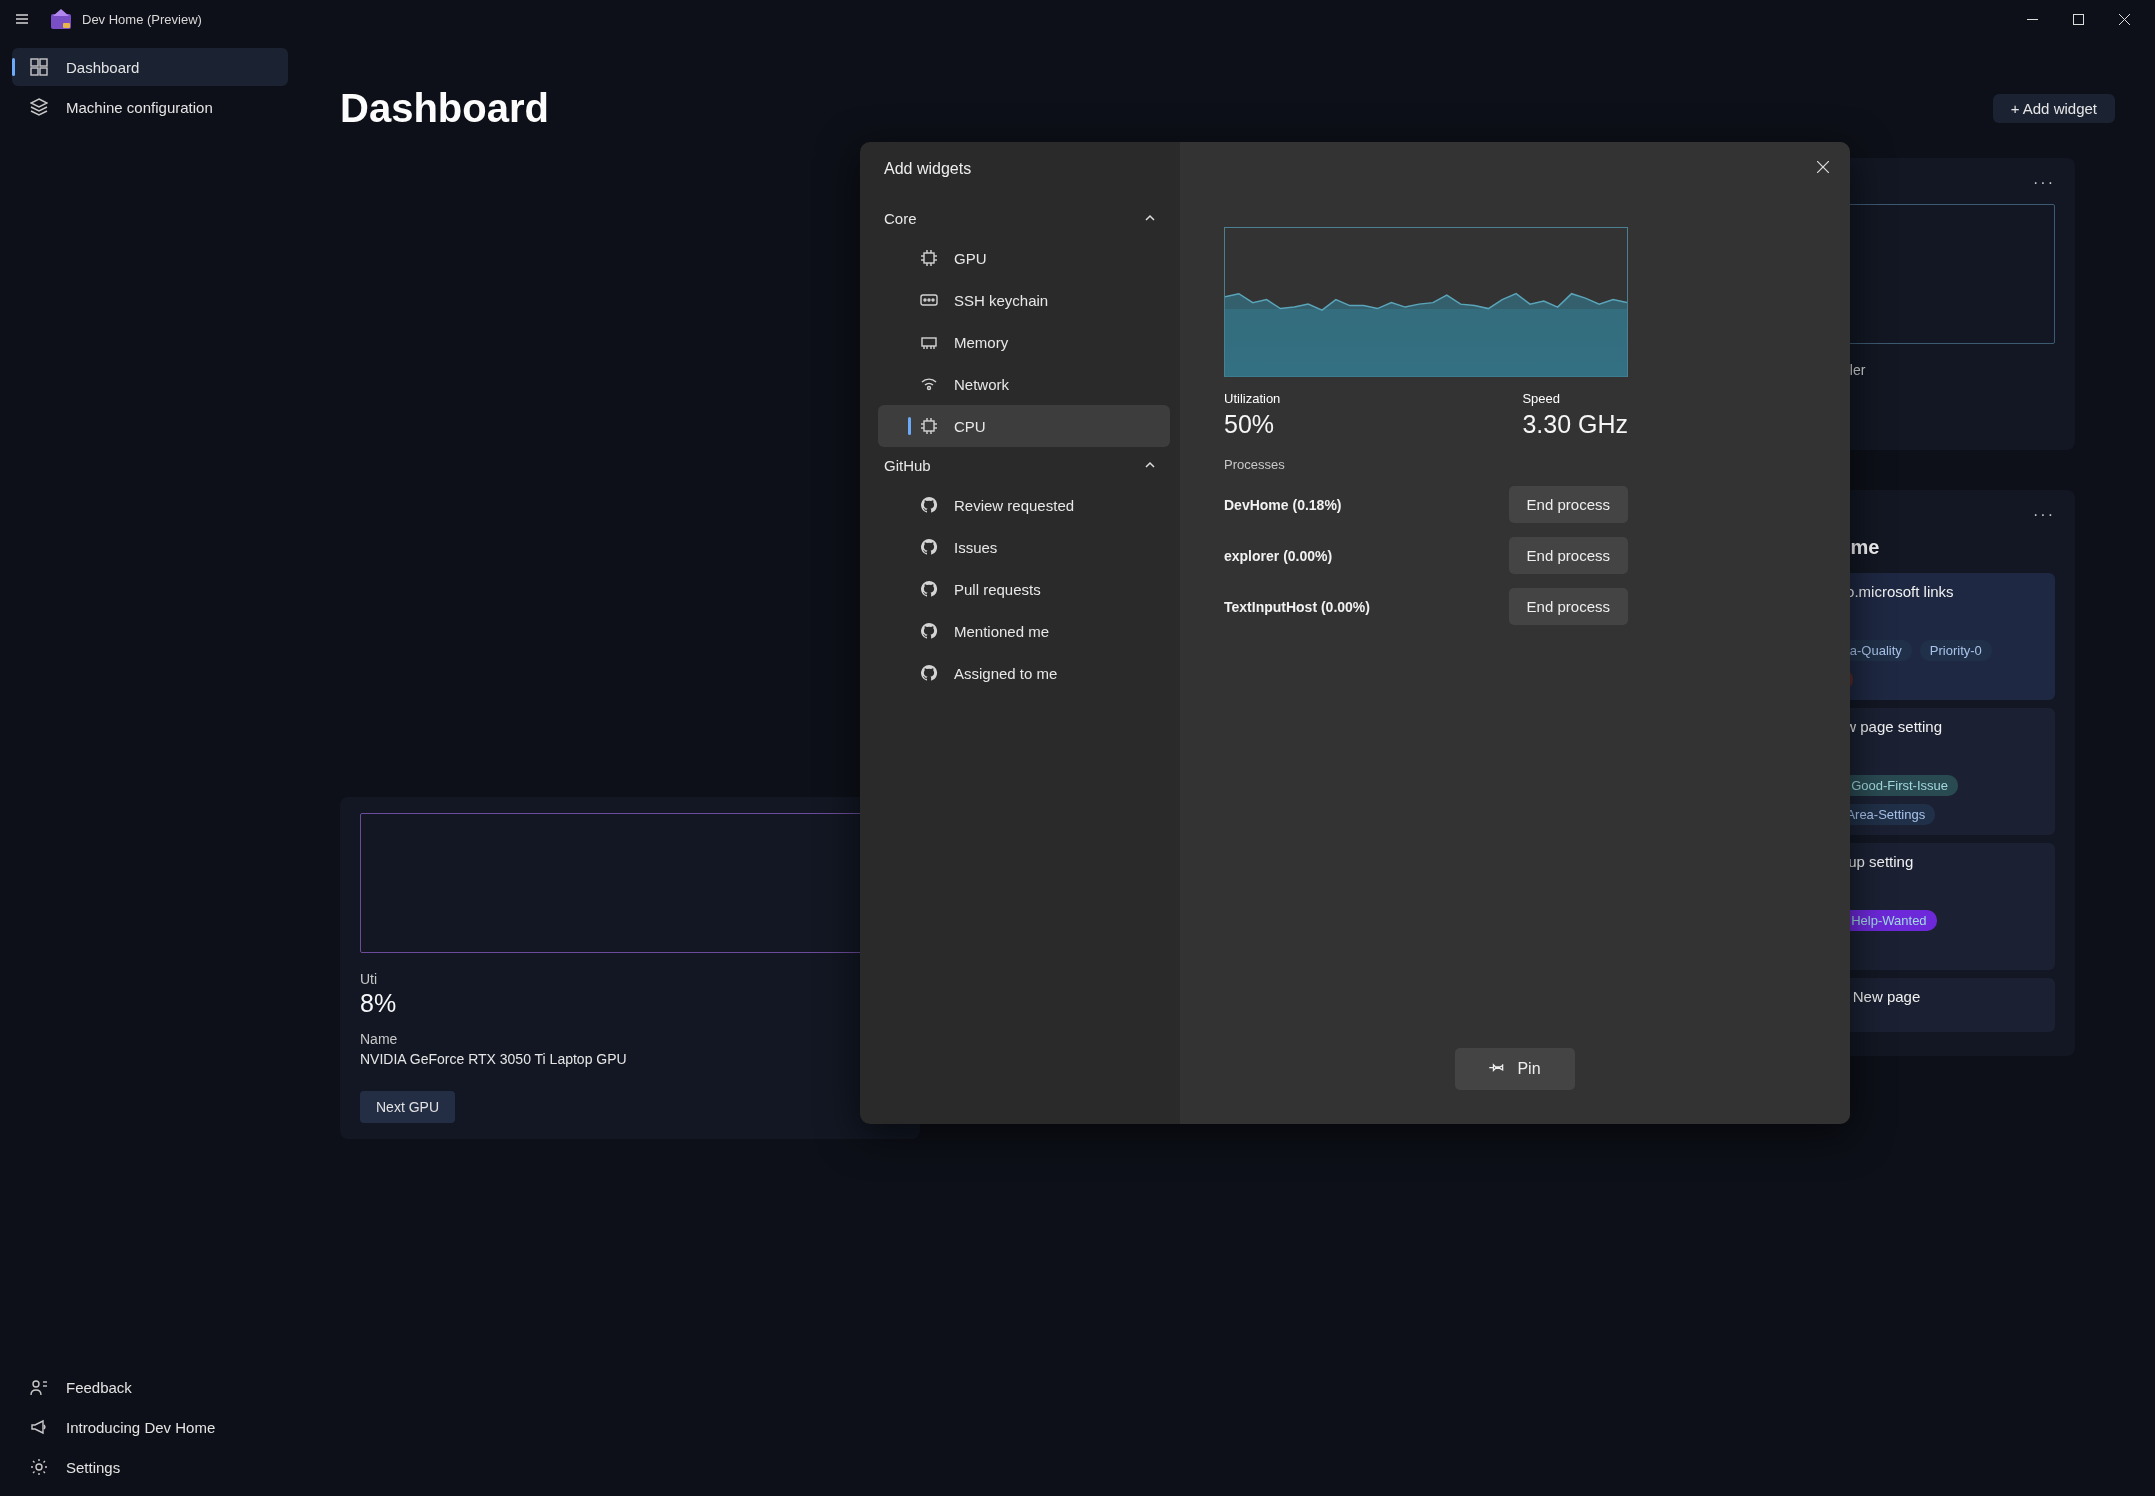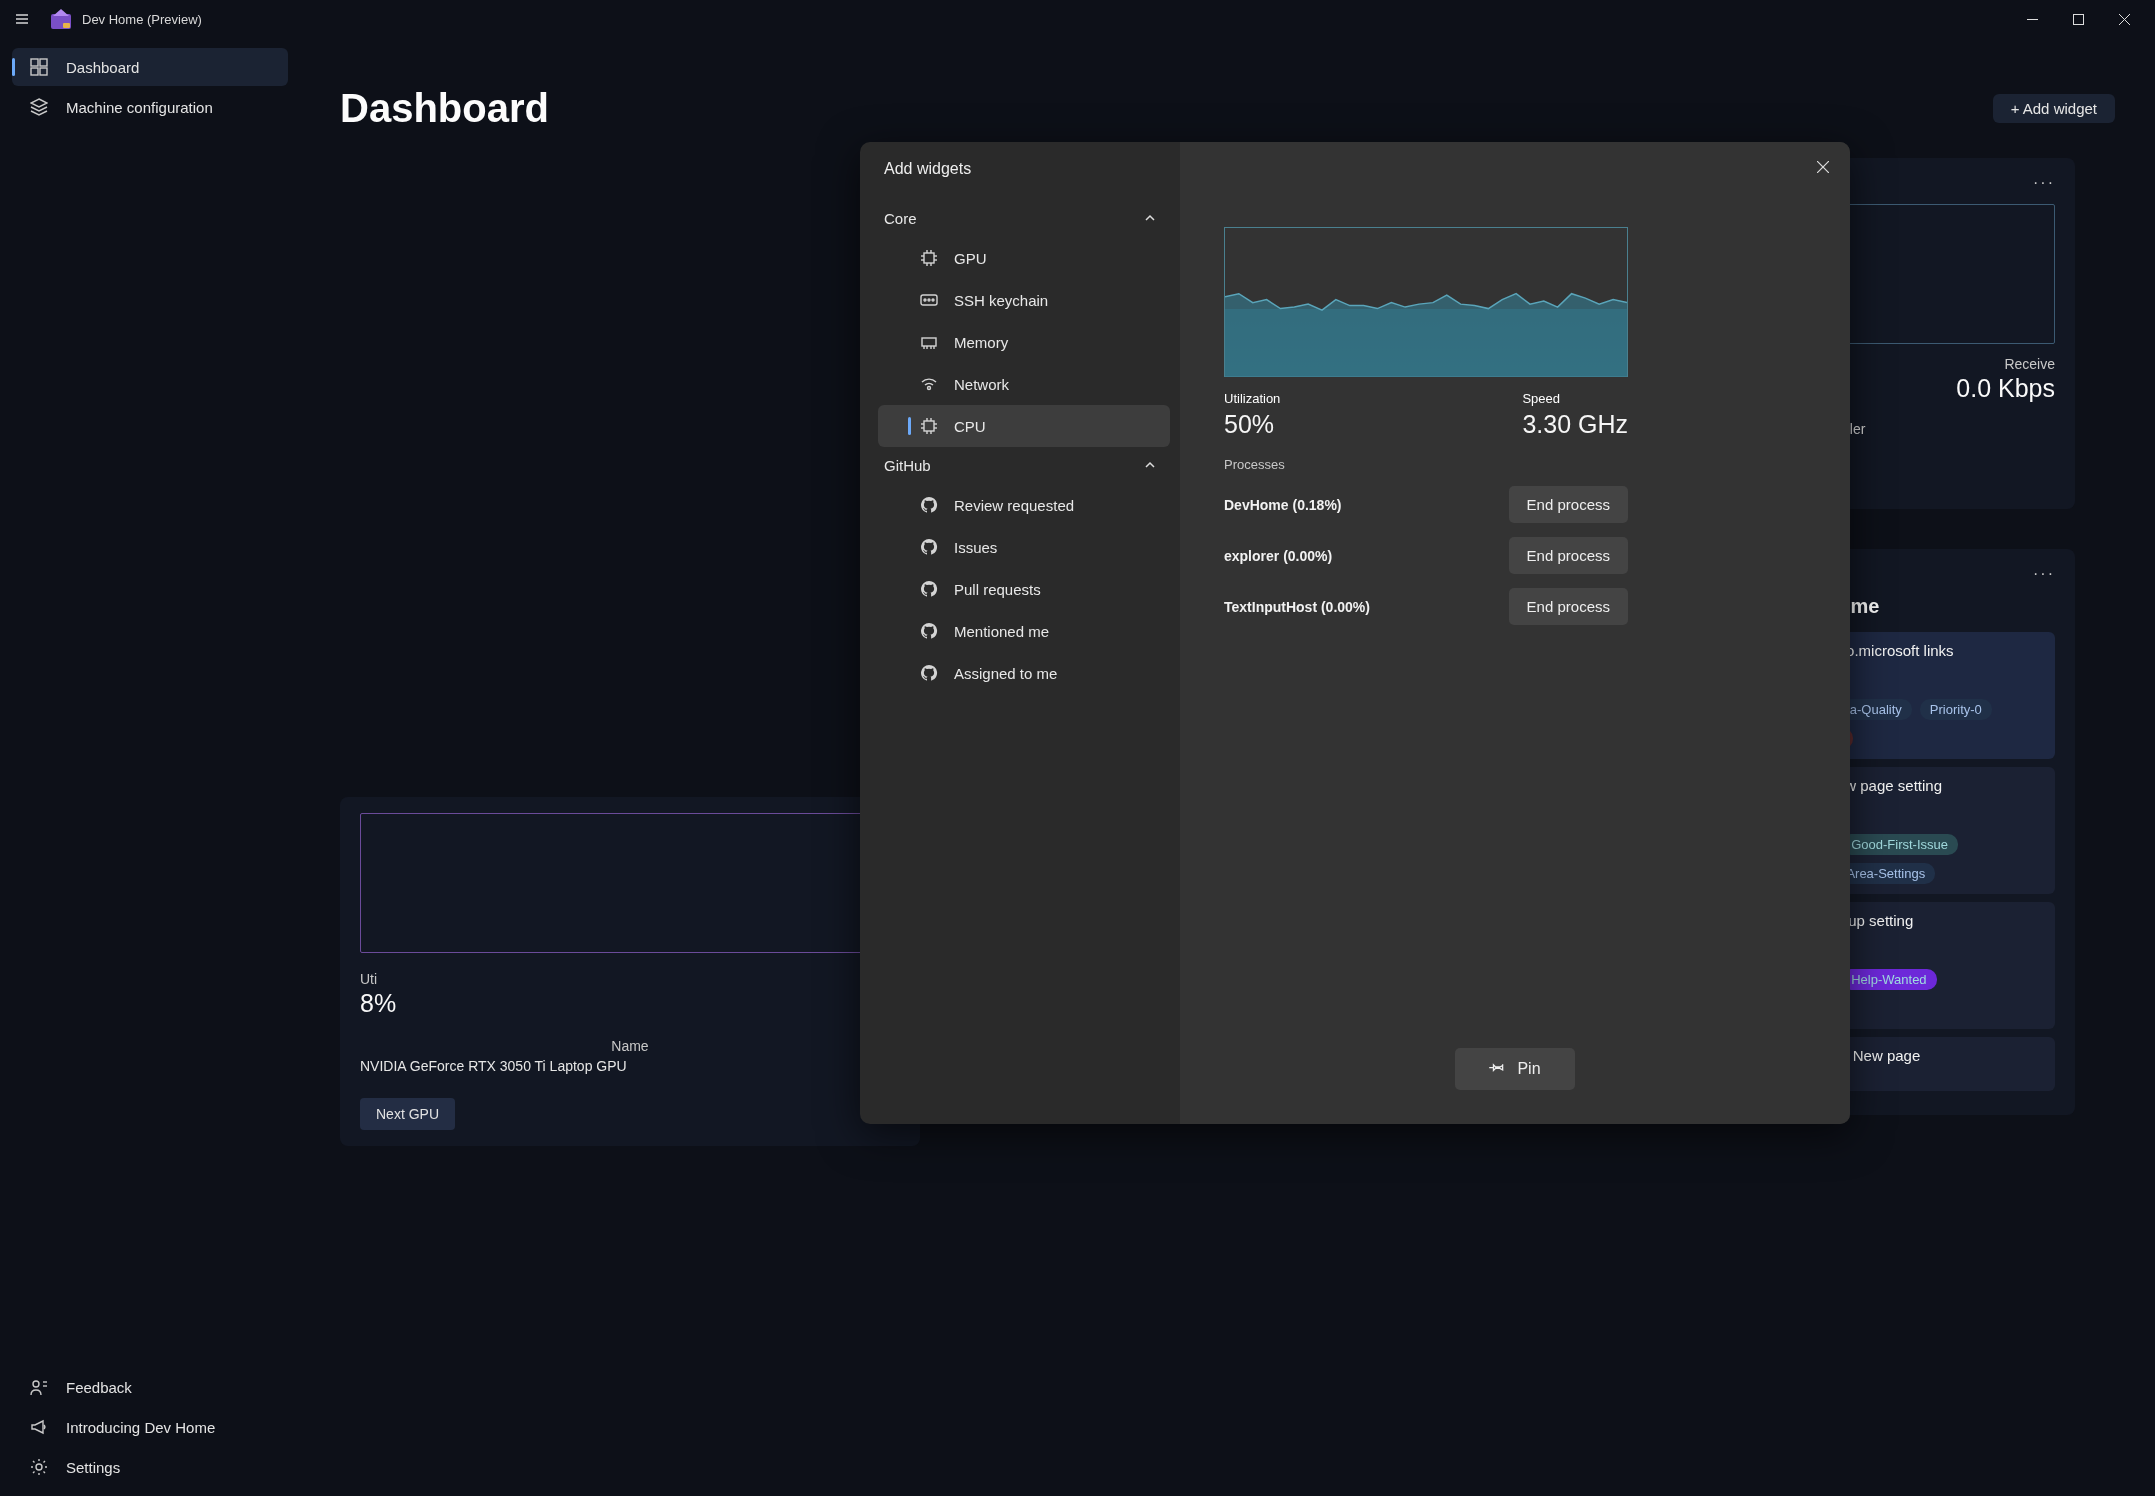--- a/index.html
+++ b/index.html
@@ -30,21 +30,21 @@
 .bg-col { display:flex; flex-direction:column; gap:40px; width:580px; }
 .bg-col.right { width:400px; margin-left:auto; }
 .net-card .net-box { border:1px solid #3c5a72; height:140px; border-radius:2px; }
 .net-label { text-align:right; font-size:14px; color:#c8c8c8; margin-top:12px; }
 .net-value { text-align:right; font-size:25px; color:#fafafa; margin-top:2px; }
 .net-name { font-size:14px; color:#d4d4d4; margin-top:18px; }
 .pill-btn { background:#232d44; border:none; color:#e2e2e2; padding:8px 16px; border-radius:4px; font-size:14px; margin-top:24px; cursor:pointer; }
 .gpu-card .gpu-box { border:1px solid #6b4b9a; height:140px; border-radius:2px; width:100%; }
 .gpu-util-label { font-size:14px; color:#c8c8c8; margin-top:18px; }
 .gpu-util-val { font-size:25px; color:#f8f8f8; margin-top:2px; }
-.gpu-name-label { font-size:14px; color:#c8c8c8; margin-top:20px;text-align:center; }
+.gpu-name-label { font-size:14px; color:#c8c8c8; margin-top:13px; }
 .gpu-name { font-size:14px; color:#e6e6e6; margin-top:4px; }
 .issues-card .repo { font-size:20px; font-weight:600; color:#f6f6f6; margin:6px 0 14px; }
 .issue { border-radius:6px; padding:10px 12px; margin-bottom:8px; background:rgba(42,50,74,0.4); }
 .issue.hl { background:#1e2842; }
 .issue-row1 { display:flex; gap:8px; align-items:flex-start; }
 .issue-ring { width:14px; height:14px; border:1.8px solid #3fa65b; border-radius:50%; margin-top:3px; flex:none; }
 .issue-title { font-size:15px; color:#f2f2f2; font-weight:500; }
 .issue-meta { font-size:13px; color:#c8c8c8; margin-left:26px; margin-top:2px; }
 .issue-sub { font-size:13px; color:#9aa0ad; margin-left:26px; }
 .tags { display:flex; flex-wrap:wrap; gap:8px; margin-left:26px; margin-top:8px; }
@@ -194,30 +194,20 @@
           <button class="pill-btn">Next GPU</button>
         </div>
       </div>
       <div class="bg-col right">
         <div class="widget-card net-card">
           <div class="widget-header">
             <span class="widget-title">twork</span>
             <span class="widget-more">···</span>
           </div>
           <div class="net-box"></div>
-          <div style="display:flex;justify-content:space-between;">
-            <div>
-              <div class="net-label" style="text-align:left">&nbsp;</div>
-              <div class="net-value" style="text-align:left">bps</div>
-            </div>
-            <div>
-              <div class="net-label">Receive</div>
-              <div class="net-value">0.0 Kbps</div>
-            </div>
-          </div>
           <div class="net-name">USB GbE Family Controller</div>
           <button class="pill-btn">network</button>
         </div>
 
         <div class="widget-card issues-card">
           <div class="widget-header">
             <span class="widget-title">ues</span>
             <span class="widget-more">···</span>
           </div>
           <div class="repo">microsoft/devhome</div>

